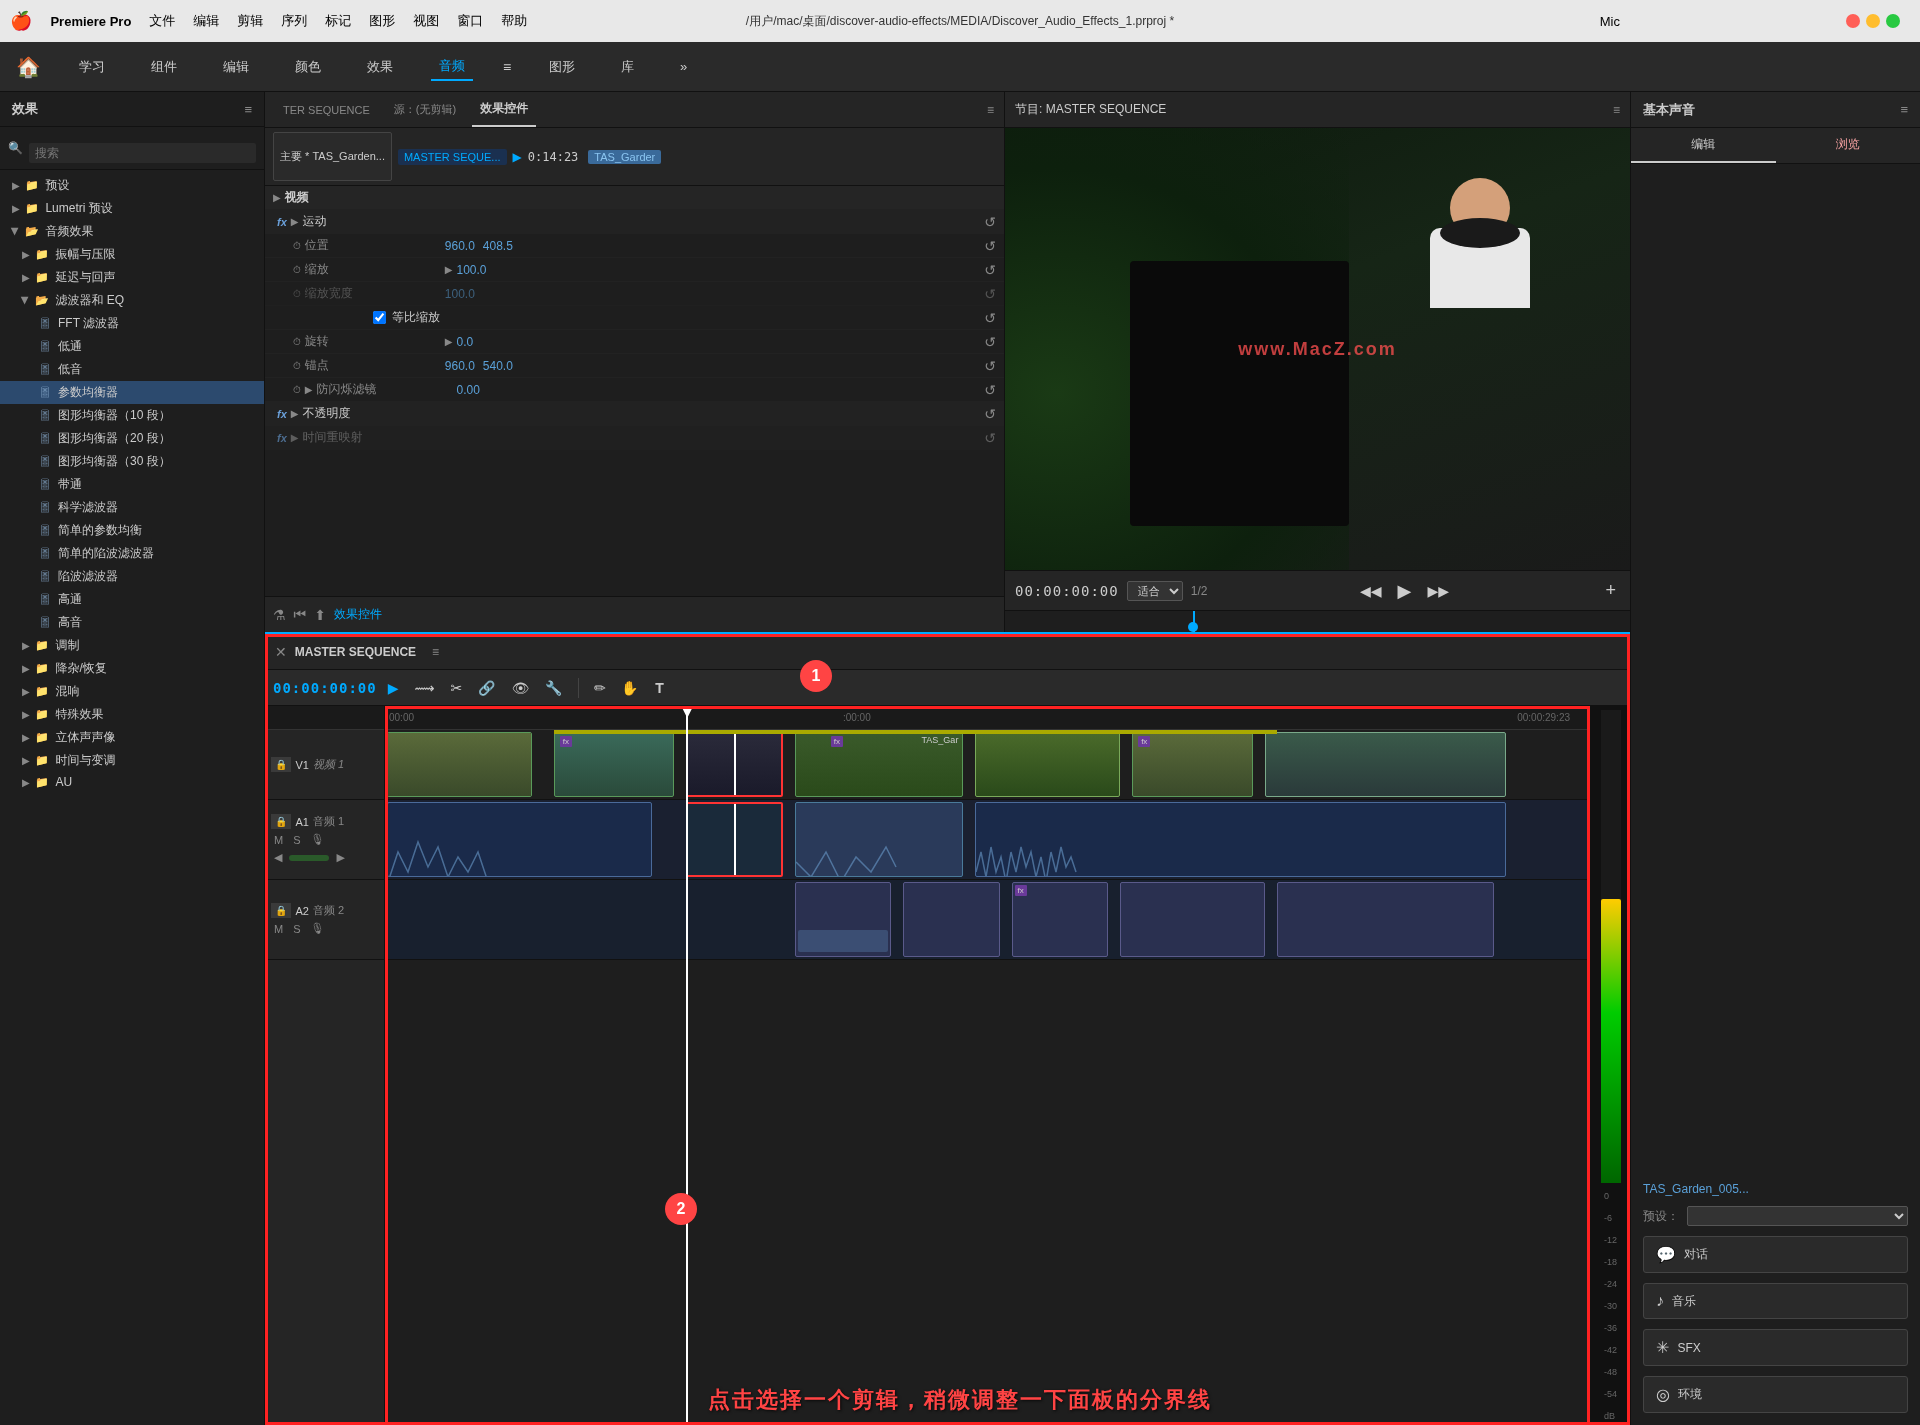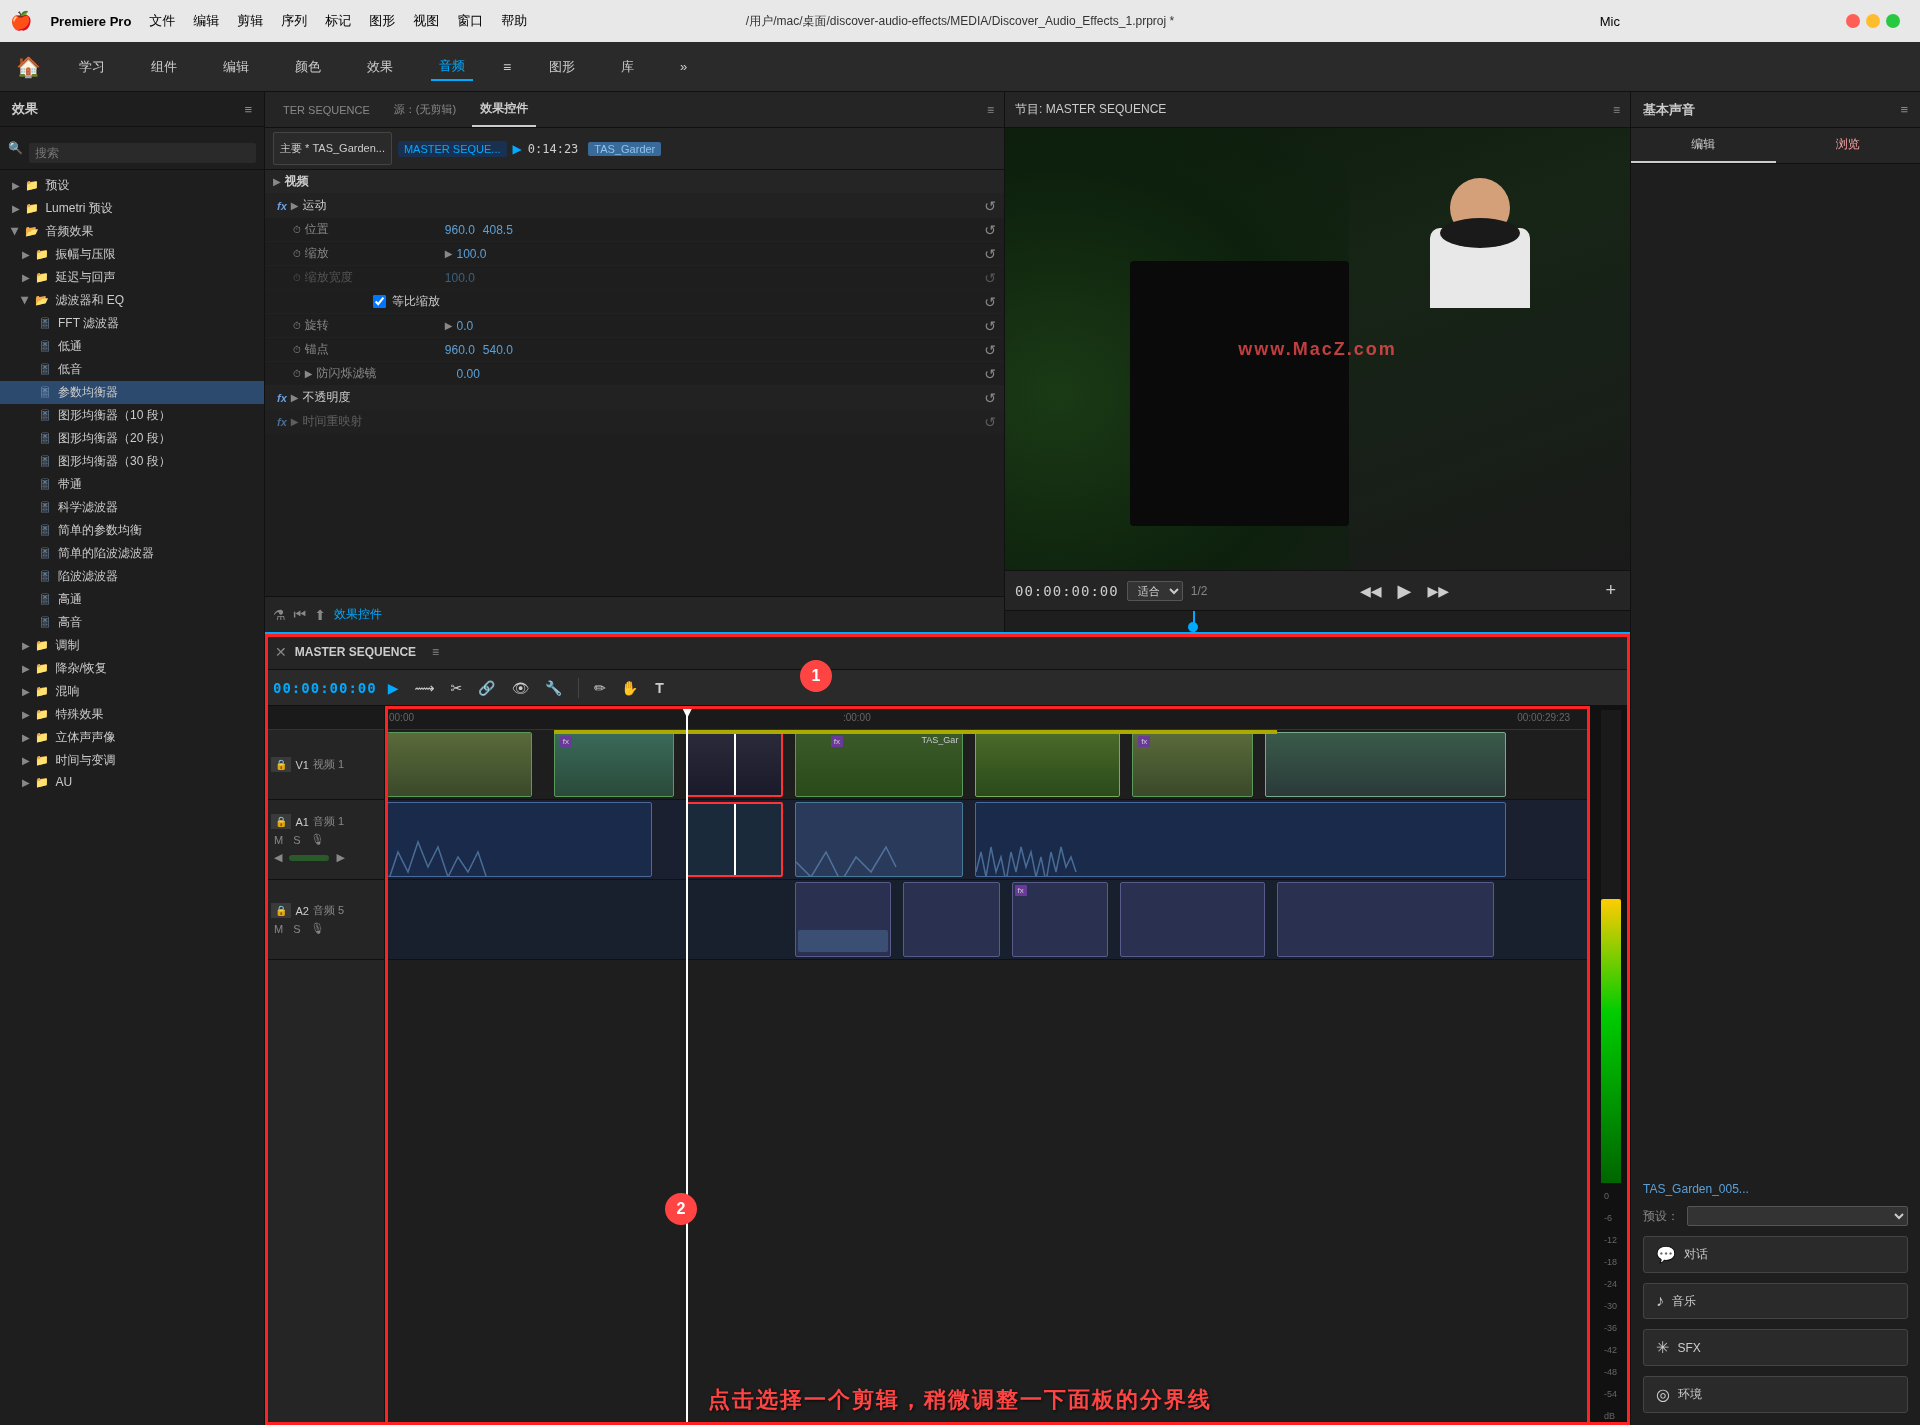--- a/index.html
+++ b/index.html
@@ -315,21 +315,21 @@
 
       <div id="source-panel">
         <div id="source-header">
           <span class="tab" style="font-size:11px;color:#888;">TER SEQUENCE</span>
           <span class="tab" style="font-size:11px;color:#888;">源：(无剪辑)</span>
           <span class="tab active" style="font-size:12px;color:#ccc;font-weight:bold;border-bottom:2px solid #ccc;">效果控件</span>
           <span style="margin-left:auto;color:#888;cursor:pointer;">≡</span>
         </div>
 
         <div style="display:flex;align-items:center;padding:4px 8px;background:#252525;border-bottom:1px solid #111;gap:6px;">
-          <span style="font-size:11px;color:#ccc;background:#2a2a2a;padding:8px 6px;border:1px solid #444;border-radius:2px;cursor:pointer;">主要 * TAS_Garden...</span>
+          <span style="font-size:11px;color:#ccc;background:#2a2a2a;padding:16px 6px;border:1px solid #444;border-radius:2px;cursor:pointer;">主要 * TAS_Garden...</span>
           <span style="font-size:11px;color:#00aaff;background:#1a3050;padding:2px 6px;border-radius:2px;cursor:pointer;">MASTER SEQUE...</span>
           <span style="color:#00aaff;font-size:12px;">▶</span>
           <span style="font-size:12px;color:#ccc;font-family:monospace;">0:14:23</span>
           <span class="clip-name-badge" style="margin-left:4px;">TAS_Garder</span>
         </div>
 
         <div id="effect-controls" style="flex:1;overflow-y:auto;background:#1e1e1e;">
 
           <div class="ec-row" style="background:#252525;">
             <span style="color:#888;font-size:10px;cursor:pointer;margin-right:4px;">▶</span>
@@ -498,21 +498,21 @@
 
         <div id="timeline-content">
 
           <div id="track-headers">
             <div style="height:24px;background:#1a1a1a;border-bottom:1px solid #333;"></div>
 
             <div class="track-header">
               <div style="display:flex;align-items:center;gap:4px;">
                 <button class="track-lock">🔒</button>
                 <span class="track-name">V1</span>
-                <span style="font-size:11px;color:#888;">视频 1</span>
+                <span style="font-size:11px;color:#888;font-style:italic;">视频 1</span>
               </div>
             </div>
 
             <div class="track-header audio">
               <div style="display:flex;align-items:center;gap:4px;flex-wrap:wrap;">
                 <button class="track-lock">🔒</button>
                 <span class="track-name">A1</span>
                 <span style="font-size:11px;color:#888;">音频 1</span>
               </div>
               <div style="display:flex;align-items:center;gap:4px;">
@@ -524,21 +524,21 @@
                 <button class="track-btn">◀</button>
                 <div style="width:40px;height:6px;background:#2a5a2a;border-radius:3px;"></div>
                 <button class="track-btn">▶</button>
               </div>
             </div>
 
             <div class="track-header audio">
               <div style="display:flex;align-items:center;gap:4px;flex-wrap:wrap;">
                 <button class="track-lock">🔒</button>
                 <span class="track-name">A2</span>
-                <span style="font-size:11px;color:#888;">音频 5</span>
+                <span style="font-size:11px;color:#888;">音频 2</span>
               </div>
               <div style="display:flex;align-items:center;gap:4px;">
                 <button class="track-btn">M</button>
                 <button class="track-btn">S</button>
                 <button class="track-btn">🎙</button>
               </div>
             </div>
           </div>
 
           <div id="timeline-tracks" style="flex:1;position:relative;overflow:hidden;">

